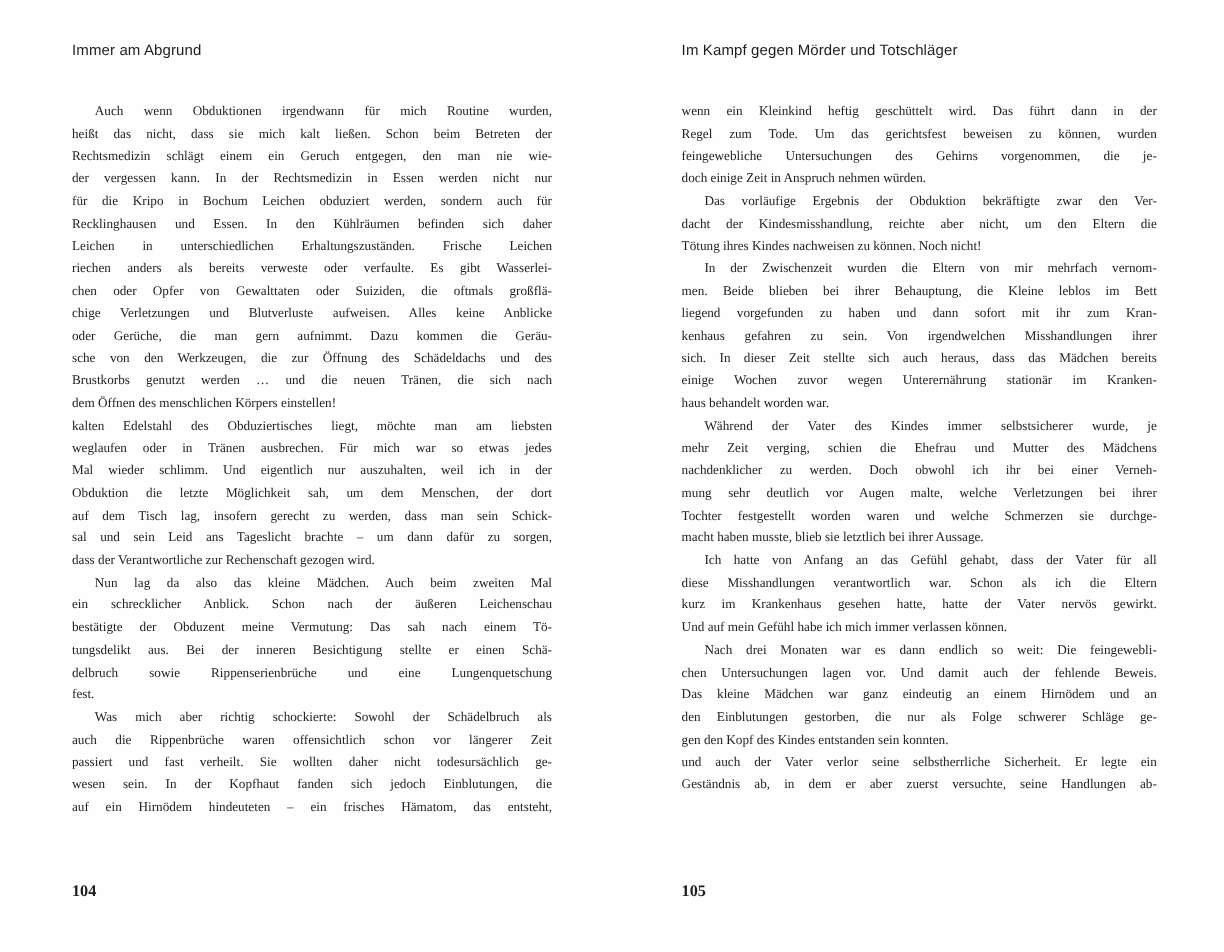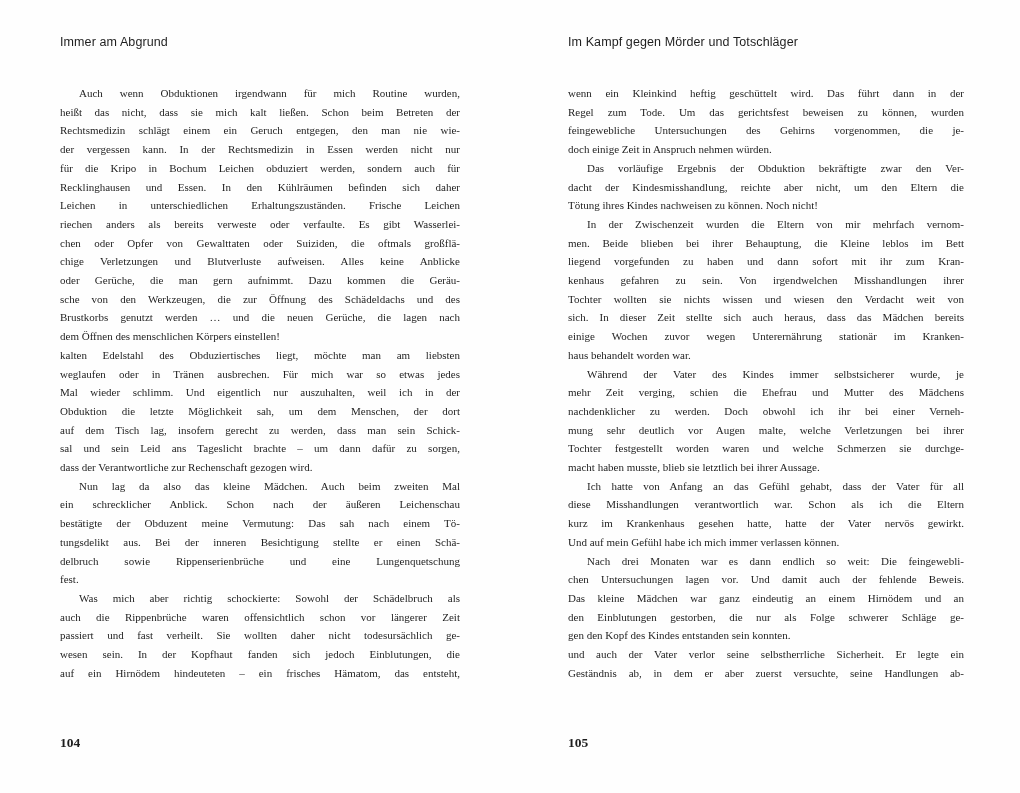--- a/index.html
+++ b/index.html
@@ -63,21 +63,21 @@
         <div class="line">Rechtsmedizin schlägt einem ein Geruch entgegen, den man nie wie-</div>
         <div class="line">der vergessen kann. In der Rechtsmedizin in Essen werden nicht nur</div>
         <div class="line">für die Kripo in Bochum Leichen obduziert werden, sondern auch für</div>
         <div class="line">Recklinghausen und Essen. In den Kühlräumen befinden sich daher</div>
         <div class="line">Leichen in unterschiedlichen Erhaltungszuständen. Frische Leichen</div>
         <div class="line">riechen anders als bereits verweste oder verfaulte. Es gibt Wasserlei-</div>
         <div class="line">chen oder Opfer von Gewalttaten oder Suiziden, die oftmals großflä-</div>
         <div class="line">chige Verletzungen und Blutverluste aufweisen. Alles keine Anblicke</div>
         <div class="line">oder Gerüche, die man gern aufnimmt. Dazu kommen die Geräu-</div>
         <div class="line">sche von den Werkzeugen, die zur Öffnung des Schädeldachs und des</div>
-        <div class="line">Brustkorbs genutzt werden … und die neuen Gerüche, die lagen nach</div>
+        <div class="line">Brustkorbs genutzt werden … und die neuen Tränen, die sich nach</div>
         <div class="line end">dem Öffnen des menschlichen Körpers einstellen!</div>
         <div class="line">kalten Edelstahl des Obduziertisches liegt, möchte man am liebsten</div>
         <div class="line">weglaufen oder in Tränen ausbrechen. Für mich war so etwas jedes</div>
         <div class="line">Mal wieder schlimm. Und eigentlich nur auszuhalten, weil ich in der</div>
         <div class="line">Obduktion die letzte Möglichkeit sah, um dem Menschen, der dort</div>
         <div class="line">auf dem Tisch lag, insofern gerecht zu werden, dass man sein Schick-</div>
         <div class="line">sal und sein Leid ans Tageslicht brachte – um dann dafür zu sorgen,</div>
         <div class="line end">dass der Verantwortliche zur Rechenschaft gezogen wird.</div>
         <div class="line indent">Nun lag da also das kleine Mädchen. Auch beim zweiten Mal</div>
         <div class="line">ein schrecklicher Anblick. Schon nach der äußeren Leichenschau</div>
@@ -101,21 +101,20 @@
         <div class="line">Regel zum Tode. Um das gerichtsfest beweisen zu können, wurden</div>
         <div class="line">feingewebliche Untersuchungen des Gehirns vorgenommen, die je-</div>
         <div class="line end">doch einige Zeit in Anspruch nehmen würden.</div>
         <div class="line indent">Das vorläufige Ergebnis der Obduktion bekräftigte zwar den Ver-</div>
         <div class="line">dacht der Kindesmisshandlung, reichte aber nicht, um den Eltern die</div>
         <div class="line end">Tötung ihres Kindes nachweisen zu können. Noch nicht!</div>
         <div class="line indent">In der Zwischenzeit wurden die Eltern von mir mehrfach vernom-</div>
         <div class="line">men. Beide blieben bei ihrer Behauptung, die Kleine leblos im Bett</div>
         <div class="line">liegend vorgefunden zu haben und dann sofort mit ihr zum Kran-</div>
         <div class="line">kenhaus gefahren zu sein. Von irgendwelchen Misshandlungen ihrer</div>
-        <div class="line">Tochter wollten sie nichts wissen und wiesen den Verdacht weit von</div>
         <div class="line">sich. In dieser Zeit stellte sich auch heraus, dass das Mädchen bereits</div>
         <div class="line">einige Wochen zuvor wegen Unterernährung stationär im Kranken-</div>
         <div class="line end">haus behandelt worden war.</div>
         <div class="line indent">Während der Vater des Kindes immer selbstsicherer wurde, je</div>
         <div class="line">mehr Zeit verging, schien die Ehefrau und Mutter des Mädchens</div>
         <div class="line">nachdenklicher zu werden. Doch obwohl ich ihr bei einer Verneh-</div>
         <div class="line">mung sehr deutlich vor Augen malte, welche Verletzungen bei ihrer</div>
         <div class="line">Tochter festgestellt worden waren und welche Schmerzen sie durchge-</div>
         <div class="line end">macht haben musste, blieb sie letztlich bei ihrer Aussage.</div>
         <div class="line indent">Ich hatte von Anfang an das Gefühl gehabt, dass der Vater für all</div>

